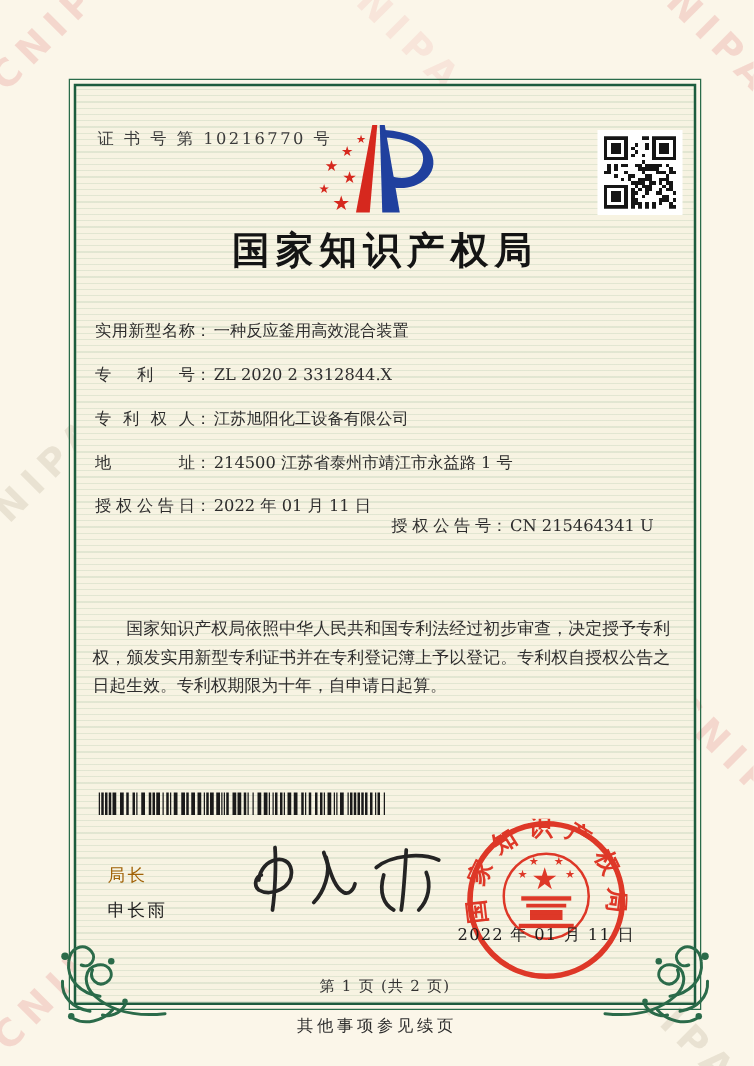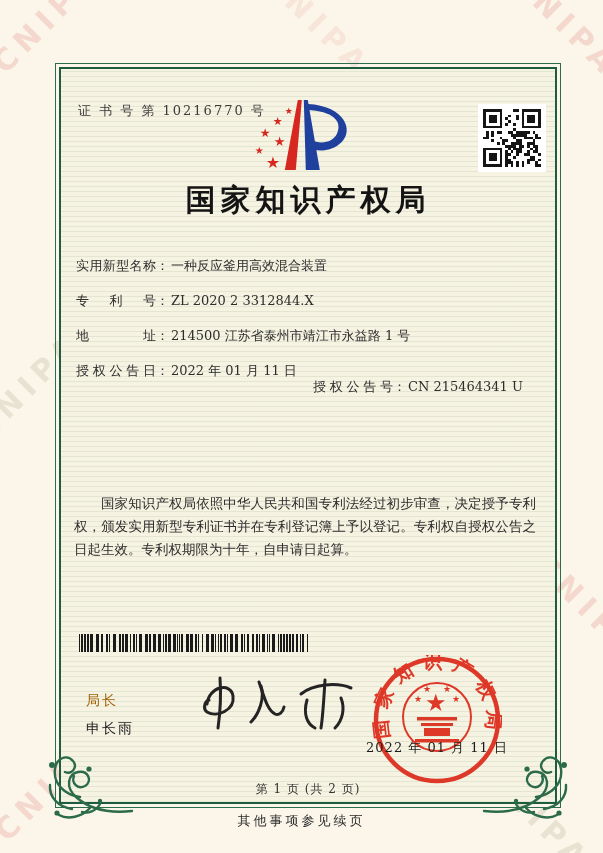--- a/index.html
+++ b/index.html
@@ -244,20 +244,23 @@
     <div class="title">国家知识产权局</div>
 
     <div class="fields">
       <div class="frow">
         <span class="f-label">实用新型名称</span><span class="f-colon">：</span><span class="f-value">一种反应釜用高效混合装置</span>
       </div>
       <div class="frow">
         <span class="f-label">专利号</span><span class="f-colon">：</span><span class="f-value">ZL 2020 2 3312844.X</span>
       </div>
       <div class="frow">
+        <span class="f-label">专利权人</span><span class="f-colon">：</span><span class="f-value">江苏旭阳化工设备有限公司</span>
+      </div>
+      <div class="frow">
         <span class="f-label">地址</span><span class="f-colon">：</span><span class="f-value">214500 江苏省泰州市靖江市永益路 1 号</span>
       </div>
       <div class="frow">
         <span>
           <span class="f-label">授权公告日</span><span class="f-colon">：</span><span class="f-value">2022 年 01 月 11 日</span>
         </span>
         <span class="pair2">
           <span class="f-label">授权公告号</span><span class="f-colon">：</span><span class="f-value">CN 215464341 U</span>
         </span>
       </div>

